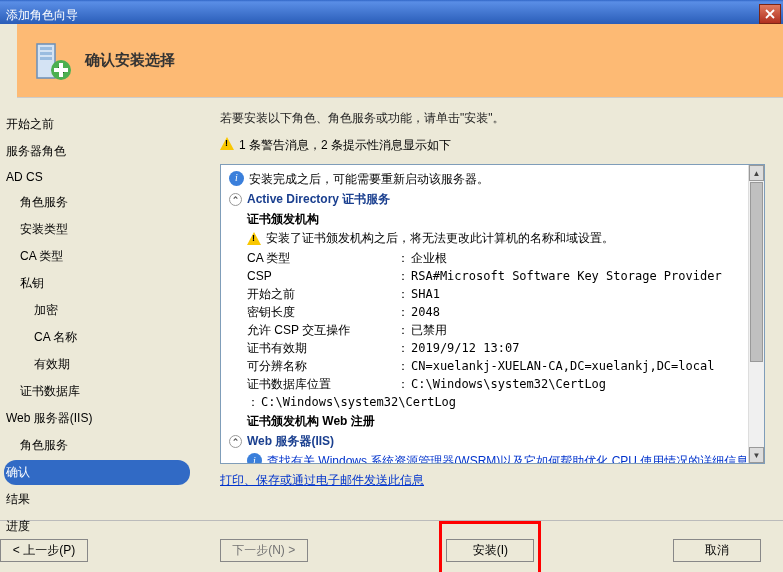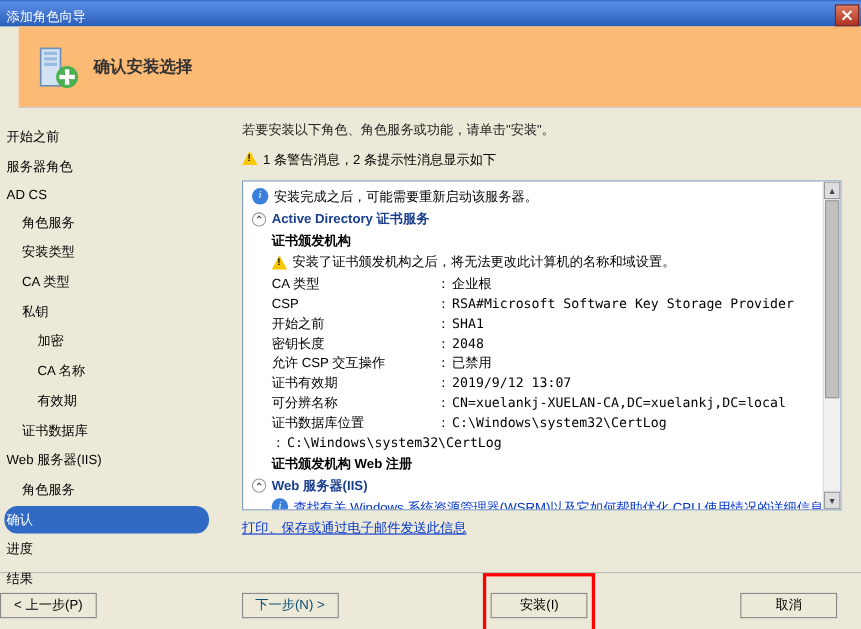--- a/index.html
+++ b/index.html
@@ -41,21 +41,21 @@
     .scrollbar-v { position: absolute; right: 0; top: 0; bottom: 0; width: 16px; background: #f0f0f0; border-left: 1px solid #ddd; }
     .scroll-thumb { background: #c0c0c0; border: 1px solid #999; height: 180px; margin: 17px 1px 0 1px; }
     .scroll-btn { height: 16px; background: #ddd; border: 1px solid #999; display: flex; align-items: center; justify-content: center; font-size: 8px; color: #444; position: absolute; left: 0; right: 0; }
     .scroll-btn.up { top: 0; }
     .scroll-btn.down { bottom: 0; }
     
     .export-link { color: #0033cc; text-decoration: underline; cursor: pointer; margin-top: 8px; display: inline-block; }
     
     .button-bar { height: 60px; border-top: 1px solid #bbb; background: #ece9d8; display: flex; align-items: center; justify-content: space-between; padding-right: 22px; gap: 8px; }
     .btn { min-width: 88px; height: 23px; background: #ece9d8; border: 1px solid #888; font-size: 12px; cursor: pointer; padding: 0 10px; }
-    .btn:disabled { color: #0c4a6e; cursor: default; }
+    .btn:disabled { color: #737373; cursor: default; }
     .highlight-box { border: 3px solid #ff0000; padding: 15px 4px; display: inline-flex; }
     .info-circle { width:15px; height:15px; border-radius:50%; background:#3a7fdb; color:#fff; display:inline-flex; align-items:center; justify-content:center; font-size:10px; font-family:Georgia,serif; font-style:italic; margin-right:5px; flex-shrink:0; }
     .warn-tri { display:inline-block; width:0; height:0; border-left:7px solid transparent; border-right:7px solid transparent; border-bottom:13px solid #f9c700; position:relative; margin-right:5px; flex-shrink:0; }
     .warn-tri::after { content:"!"; position:absolute; left:-2px; top:1px; font-size:9px; color:#000; font-weight:bold; }
   </style>
 </head>
 <body>
 
 <div class="titlebar">
   <span class="titlebar-text">添加角色向导</span>
@@ -91,22 +91,22 @@
       <div class="item sub">安装类型</div>
       <div class="item sub">CA 类型</div>
       <div class="item sub">私钥</div>
       <div class="item sub2">加密</div>
       <div class="item sub2">CA 名称</div>
       <div class="item sub2">有效期</div>
       <div class="item sub">证书数据库</div>
       <div class="item ">Web 服务器(IIS)</div>
       <div class="item sub">角色服务</div>
       <div class="item  selected">确认</div>
+      <div class="item ">结果</div>
       <div class="item ">进度</div>
-      <div class="item ">结果</div>
     </div>
 
   <div class="main">
     <div class="instruction">若要安装以下角色、角色服务或功能，请单击"安装"。</div>
     <div class="summary-line">
       <span class="warn-tri"></span>
       <span>1 条警告消息，2 条提示性消息显示如下</span>
     </div>
     
     <div class="detail-box">

